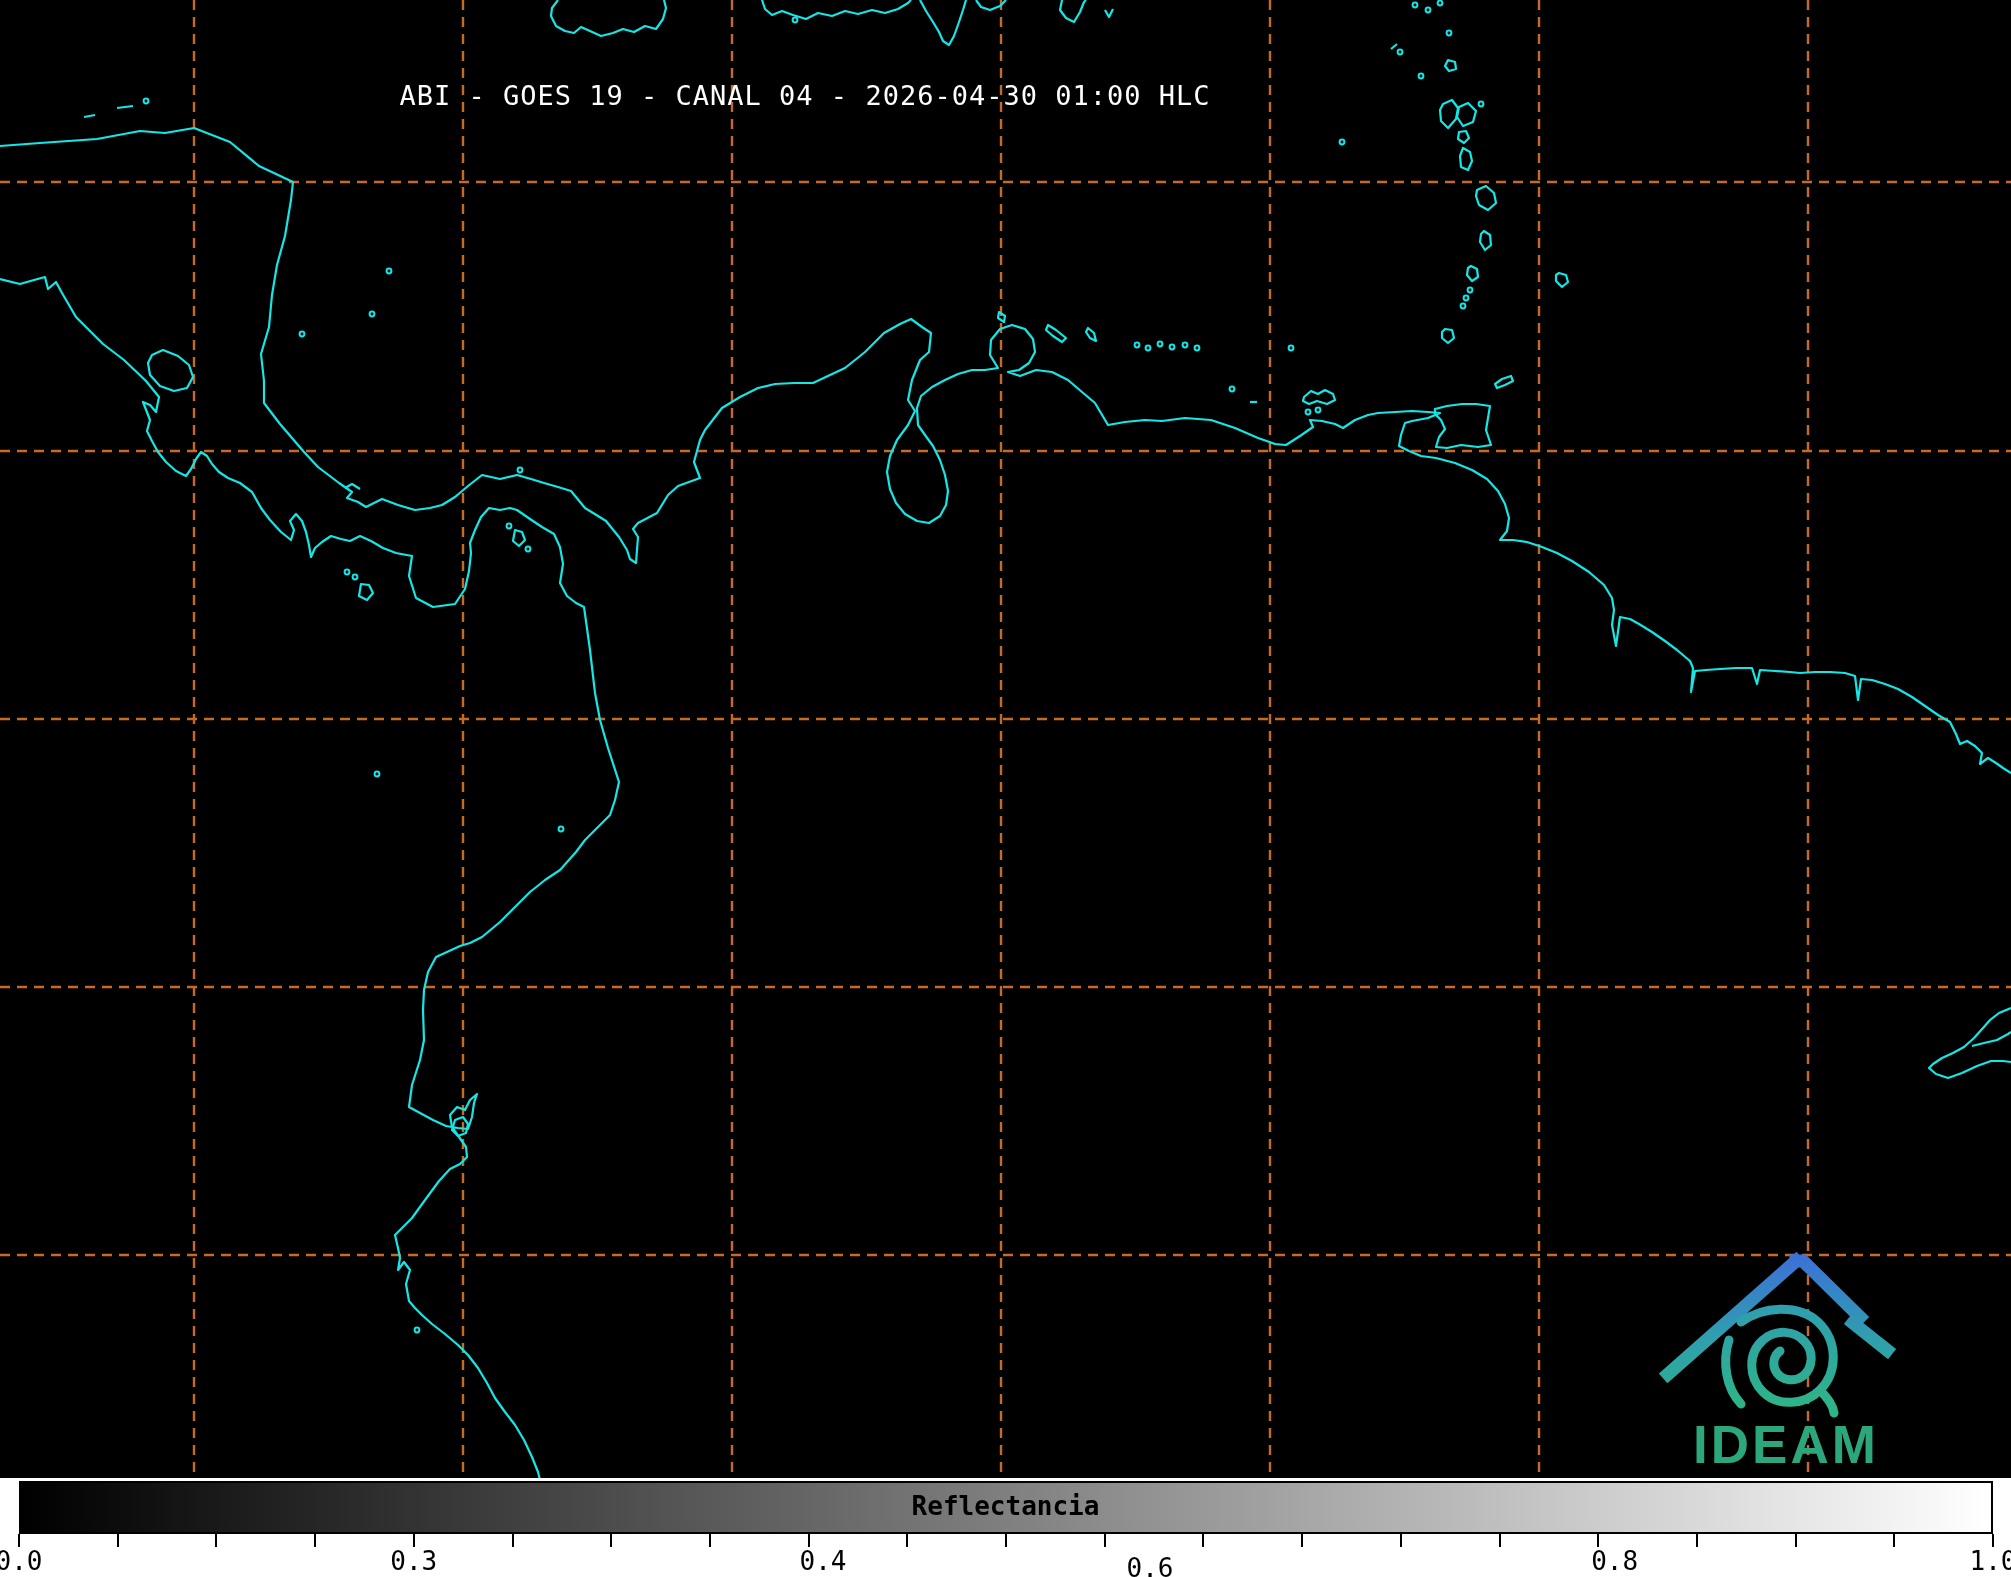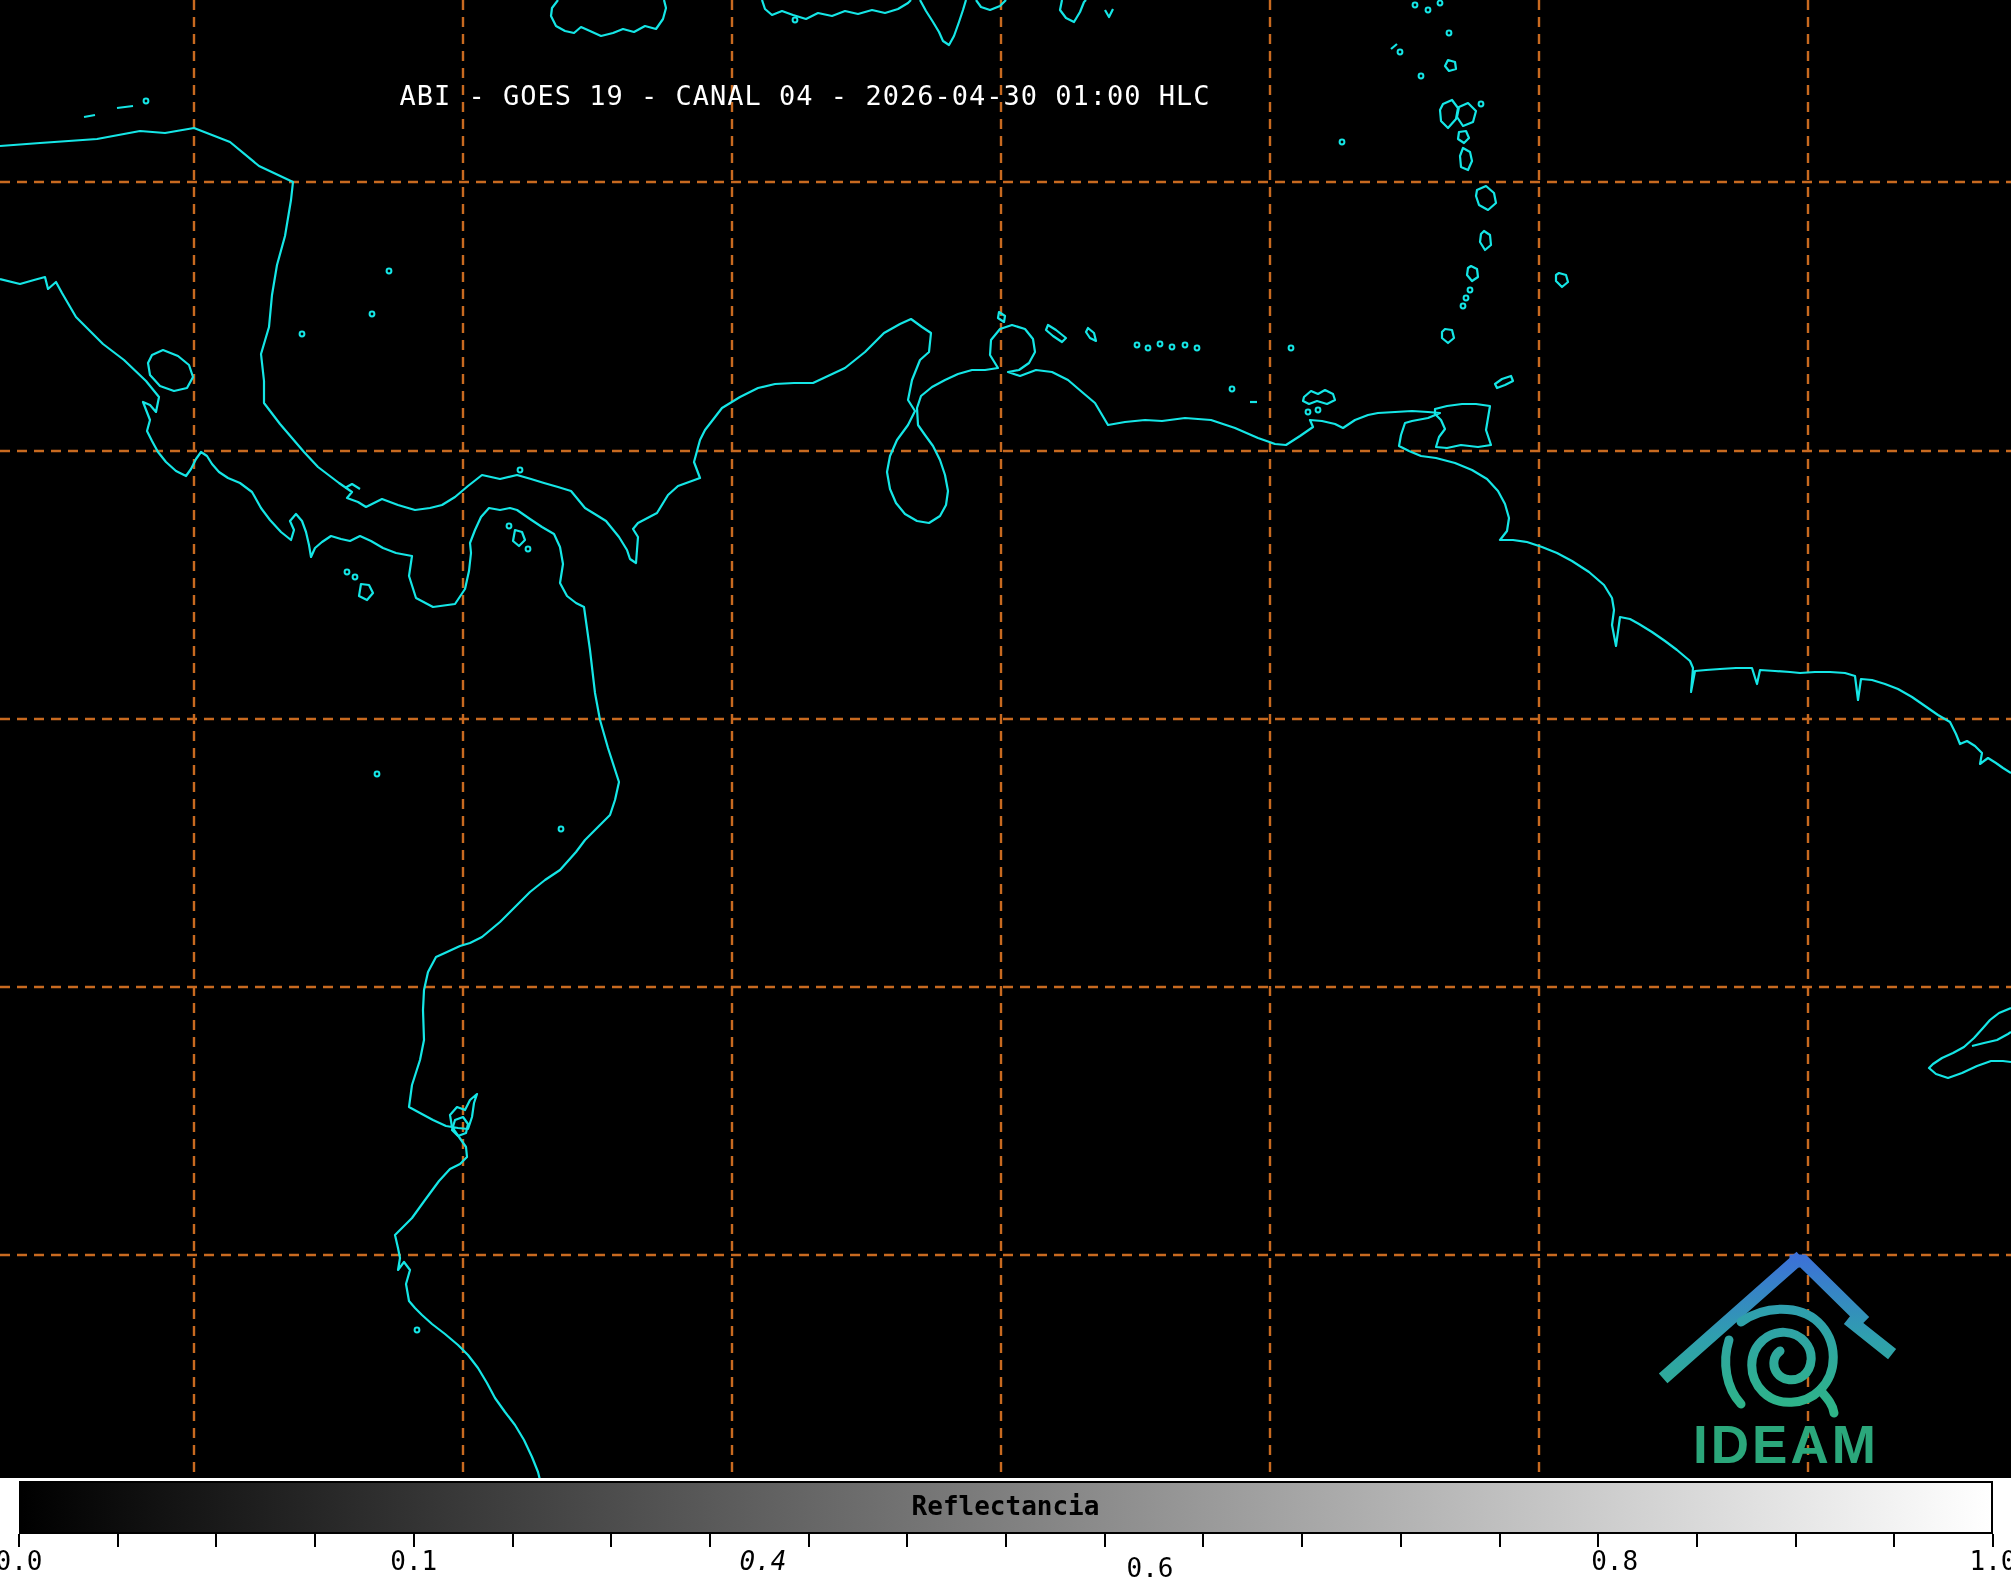--- a/index.html
+++ b/index.html
@@ -161,21 +161,21 @@
         <div class="tick" style="left: 1202.4px;"></div>
         <div class="tick" style="left: 1301.1px;"></div>
         <div class="tick" style="left: 1399.8px;"></div>
         <div class="tick" style="left: 1498.5px;"></div>
         <div class="tick" style="left: 1597.2px;"></div>
         <div class="tick" style="left: 1695.9px;"></div>
         <div class="tick" style="left: 1794.6px;"></div>
         <div class="tick" style="left: 1893.3px;"></div>
         <div class="tick" style="left: 1992px;"></div>
         <div class="tick-label" style="left: -21px;">0.0</div>
-        <div class="tick-label" style="left: 373.8px;">0.1</div>
-        <div class="tick-label" style="left: 723px; font-style: italic;">0.4</div>
+        <div class="tick-label" style="left: 373.8px;">0.3</div>
+        <div class="tick-label" style="left: 783px;">0.4</div>
         <div class="tick-label" style="left: 1110px; margin-top: 7px;">0.6</div>
         <div class="tick-label" style="left: 1558.2px; text-align: right;">0.8</div>
         <div class="tick-label" style="left: 1953px;">1.0</div>
       </div>
   </div>
 
 </div>
 
 </body></html>

